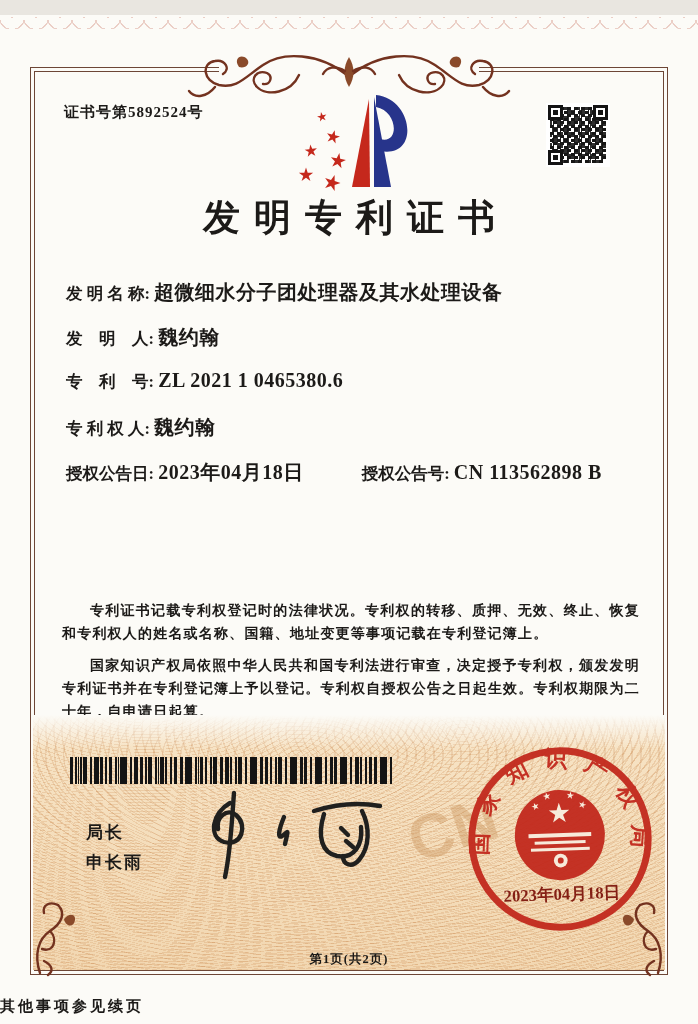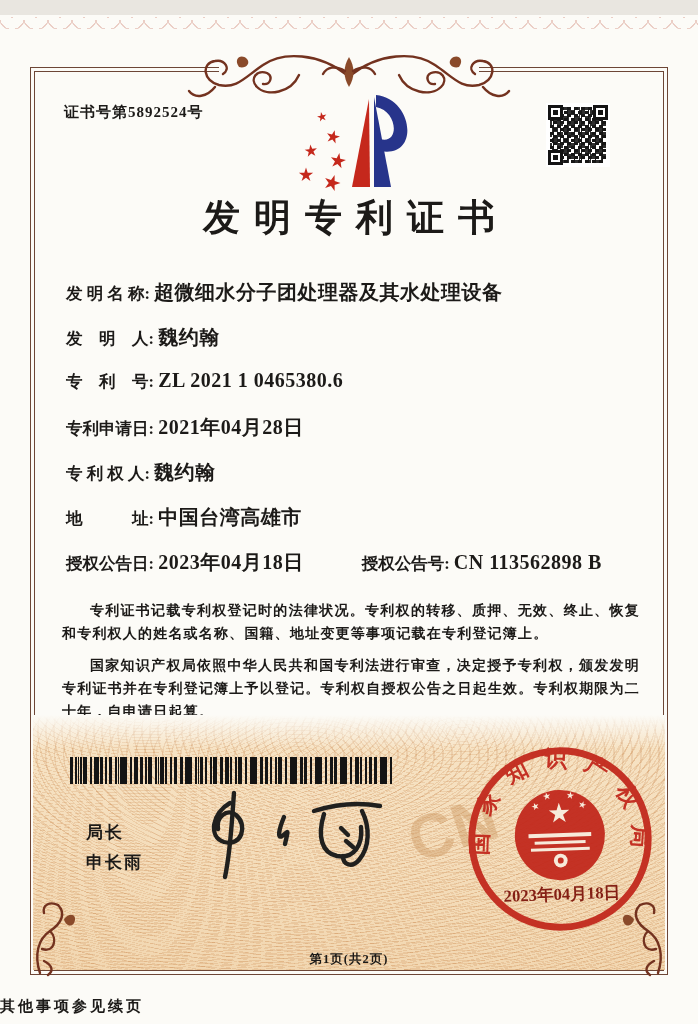--- a/index.html
+++ b/index.html
@@ -141,30 +141,22 @@
     </div>
     <div class="frow">
       <span class="flabel">发　明　人: </span>
       <span class="fvalue">魏约翰</span>
     </div>
     <div class="frow">
       <span class="flabel">专　利　号: </span>
       <span class="fvalue">ZL 2021 1 0465380.6</span>
     </div>
     <div class="frow">
-      <span class="flabel">专利申请日: </span>
-      <span class="fvalue">2021年04月28日</span>
-    </div>
-    <div class="frow">
       <span class="flabel">专 利 权 人: </span>
       <span class="fvalue">魏约翰</span>
-    </div>
-    <div class="frow">
-      <span class="flabel">地　　　址: </span>
-      <span class="fvalue">中国台湾高雄市</span>
     </div>
     <div class="frow">
       <span class="flabel">授权公告日: </span>
       <span class="fvalue">2023年04月18日</span>
       <span class="pair2">
         <span class="flabel">授权公告号: </span>
         <span class="fvalue">CN 113562898 B</span>
       </span>
     </div>
   </div>

